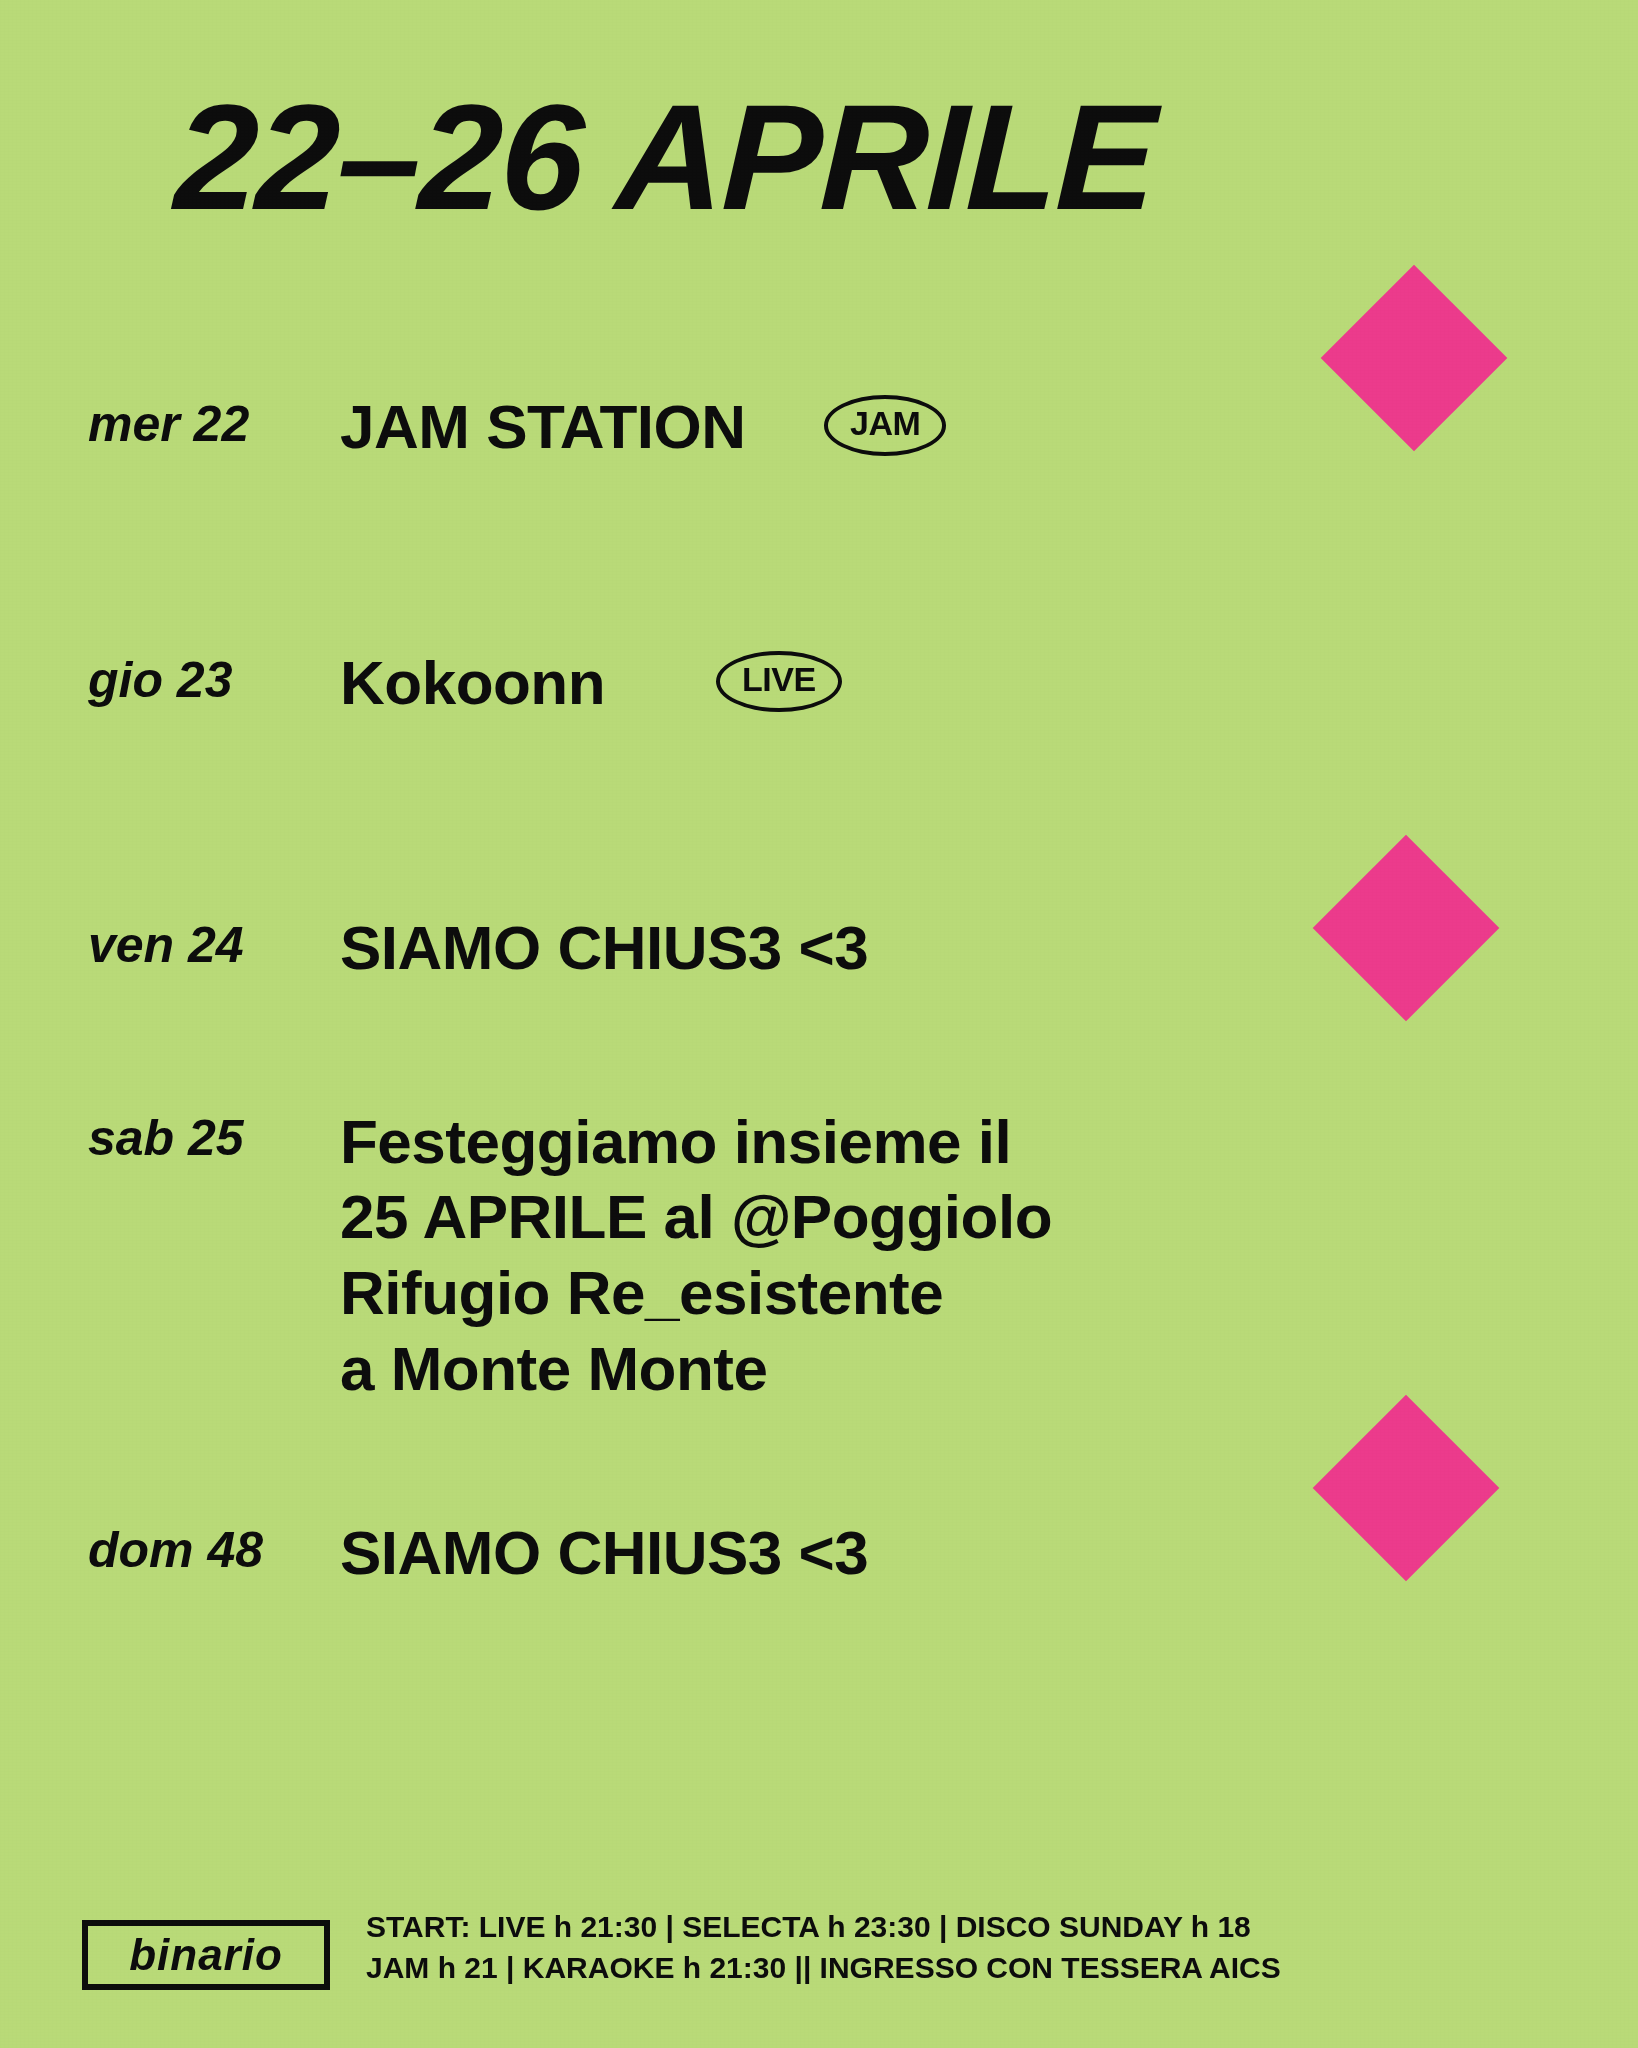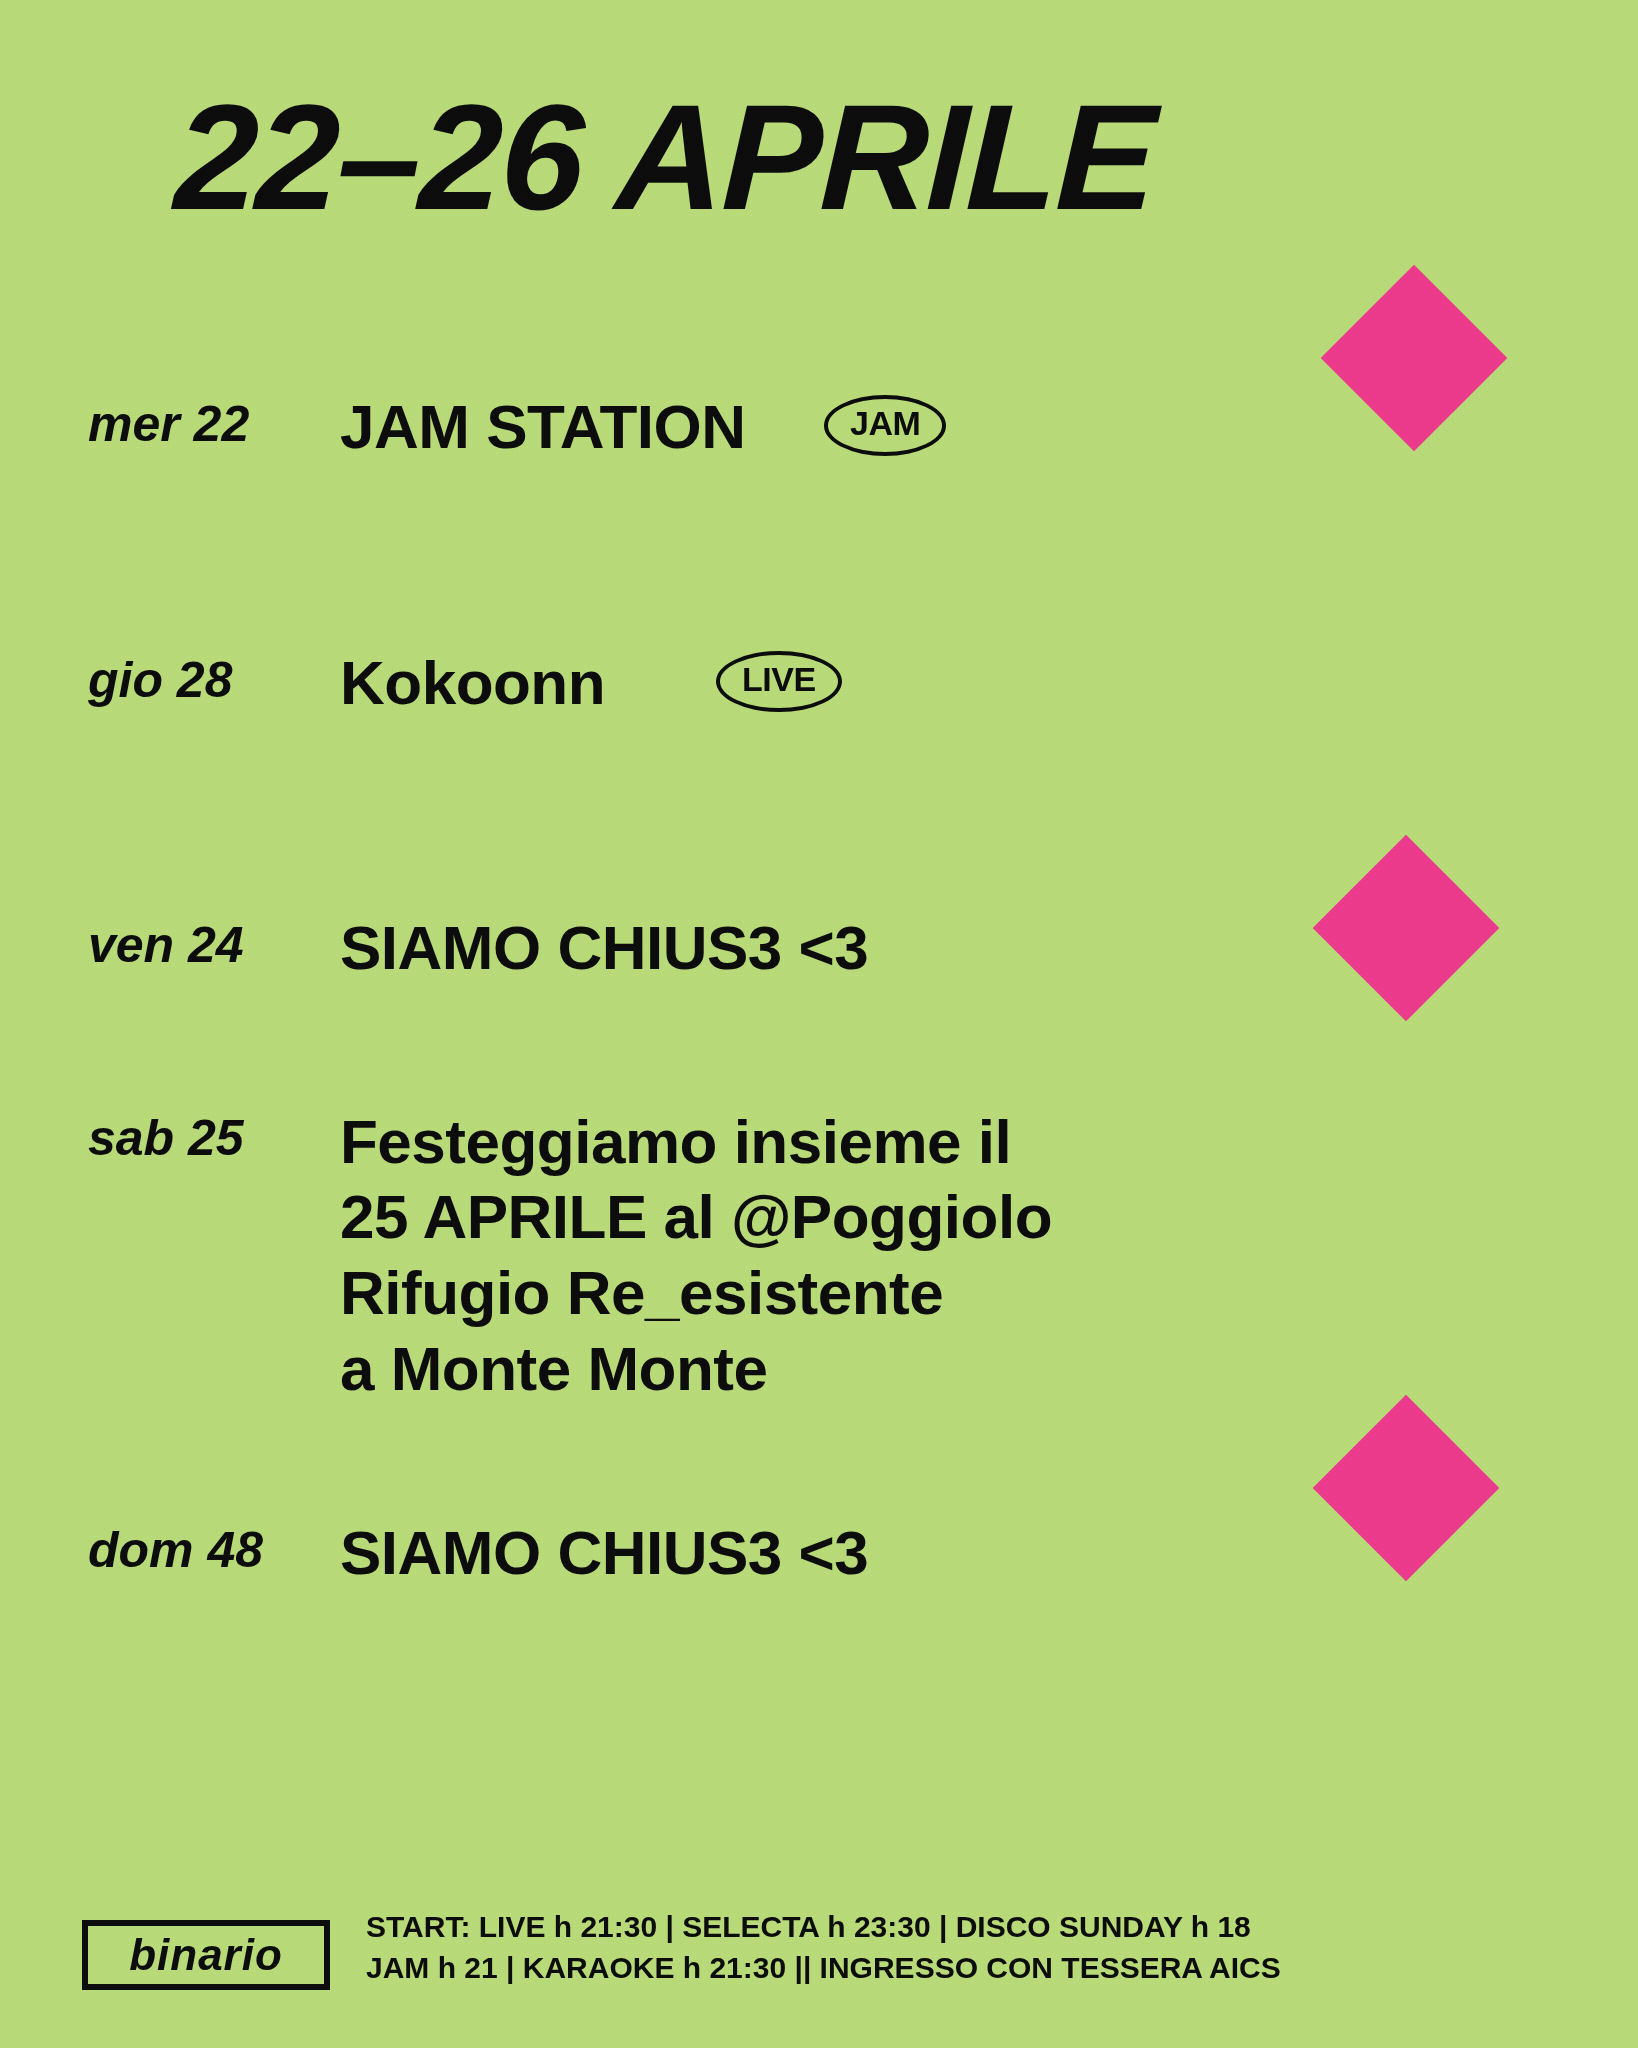--- a/index.html
+++ b/index.html
@@ -164,21 +164,21 @@
 
     <div class="row" id="row-mer">
       <div class="day">mer 22</div>
       <div class="event">
         <span class="event-line">JAM STATION</span>
         <span class="tag" style="position:relative; top:-72px; left:470px;">JAM</span>
       </div>
     </div>
 
     <div class="row" id="row-gio">
-      <div class="day">gio 28</div>
+      <div class="day">gio 23</div>
       <div class="event">
         <span class="event-line">Kokoonn</span>
         <span class="tag" style="position:relative; top:-72px; left:362px;">LIVE</span>
       </div>
     </div>
 
     <div class="row" id="row-ven">
       <div class="day">ven 24</div>
       <div class="event">
         <span class="event-line">SIAMO CHIUS3 &lt;3</span>

